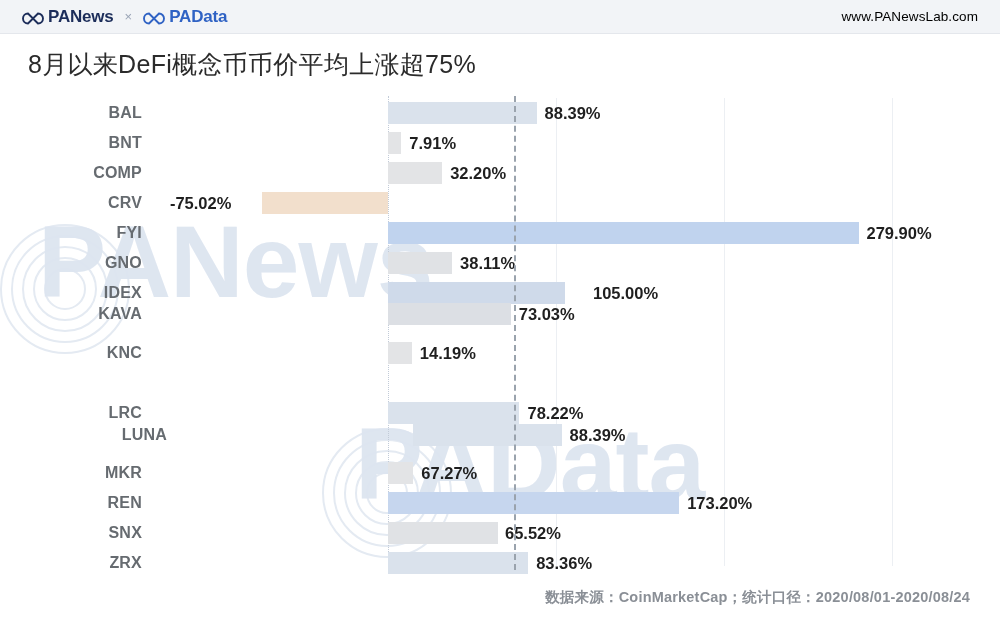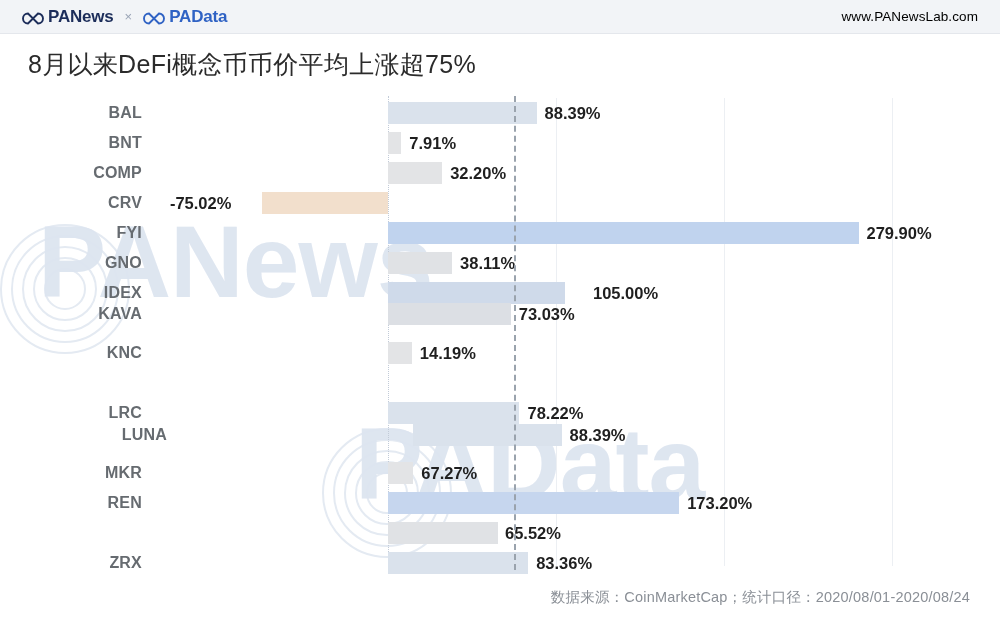--- a/index.html
+++ b/index.html
@@ -172,20 +172,21 @@
     position: absolute;
     left: 0;
     top: 588px;
     width: 1000px;
     text-align: right;
     box-sizing: border-box;
     padding-right: 30px;
     font-size: 14.5px;
     color: #8a8f96;
     letter-spacing: 0.2px;
+    font-weight: bold;
   }
 </style>
 </head>
 <body>
 
 <div class="header">
   <div class="brand-group">
     <div class="brand">
       <span class="infinity-ico">
         <svg width="22" height="13" viewBox="0 0 22 13">
@@ -302,20 +303,21 @@
         <div class="cat-label">MKR</div>
         <div class="bar" style="width: 25.3327px; left: 388px; background: rgb(227, 228, 230);"></div>
         <div class="val-label" style="left: 421.333px;">67.27%</div>
       </div>
       <div class="row" style="top: 392px;">
         <div class="cat-label">REN</div>
         <div class="bar" style="width: 291.149px; left: 388px; background: rgb(198, 214, 238);"></div>
         <div class="val-label" style="left: 687.149px;">173.20%</div>
       </div>
       <div class="row" style="top: 422px;">
+        <div class="cat-label">SNX</div>
         <div class="bar" style="width: 110.139px; left: 388px; background: rgb(224, 226, 229);"></div>
         <div class="val-label" style="left: 505px;">65.52%</div>
       </div>
       <div class="row" style="top: 452px;">
         <div class="cat-label">ZRX</div>
         <div class="bar" style="width: 140.128px; left: 388px; background: rgb(218, 226, 236);"></div>
         <div class="val-label" style="left: 536.128px;">83.36%</div>
       </div>
       <div class="avgline" style="left: 514.075px;"></div>
     </div>

